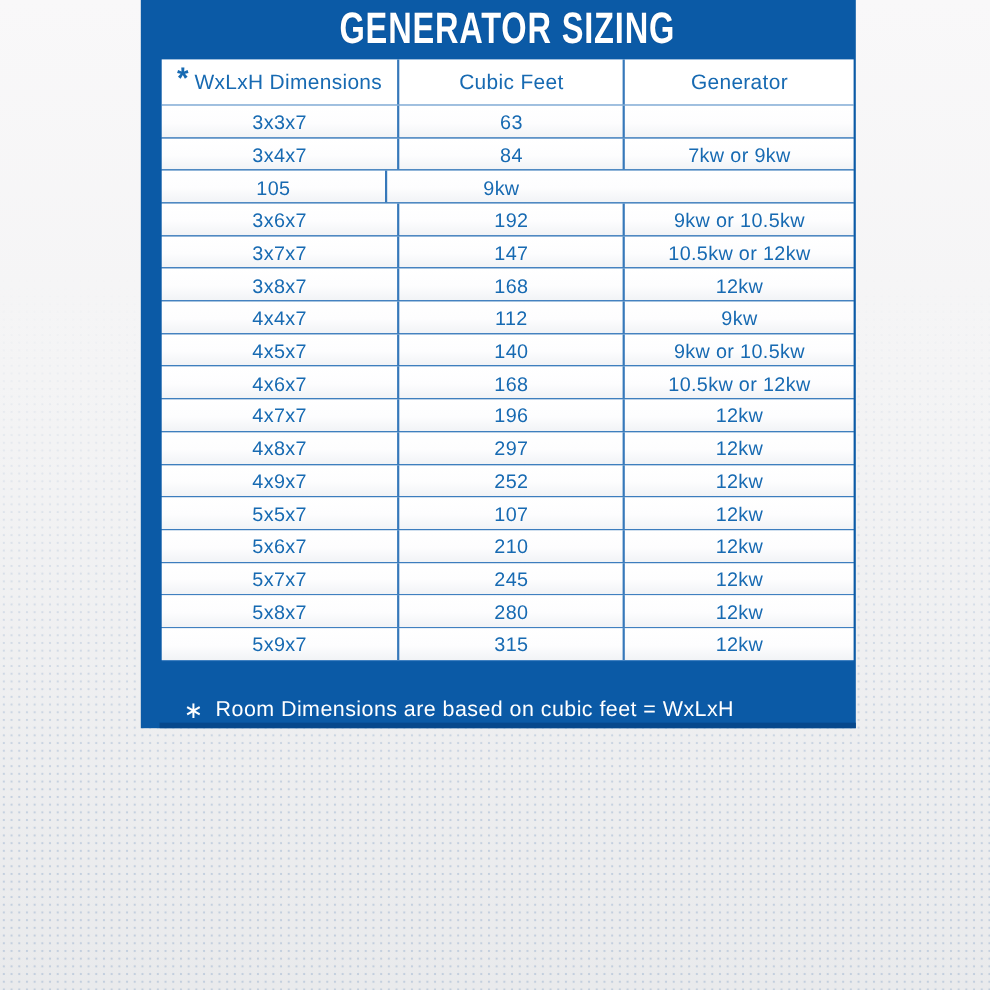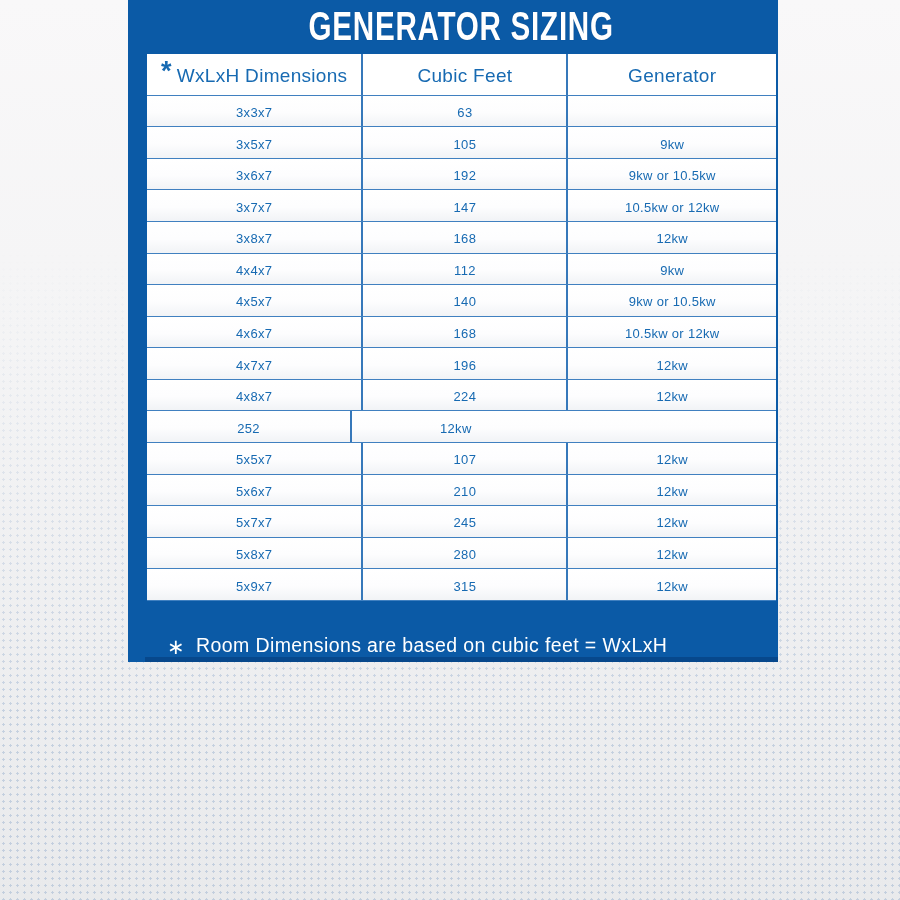--- a/index.html
+++ b/index.html
@@ -71,21 +71,21 @@
     flex:none;
     height:42px;
     background:#fff;
   }
   .tcell{
     display:flex;
     align-items:center;
     justify-content:center;
     padding-top:3px;
     color:var(--text-blue);
-    font-size:13px;
+    font-size:18px;
     letter-spacing:0.3px;
   }
   .c0{width:34.4%;border-right:2px solid var(--grid-blue-v);}
   .c1{width:32.6%;border-right:2px solid var(--grid-blue-v);}
   .c2{width:33%;text-align:right;}
   .thead .tcell{font-size:19px;}
   .hdr-ast{
     font-weight:700;
     font-size:27px;
     position:relative;
@@ -141,21 +141,25 @@
       <div class="tcell c2">
         <span>Generator</span>
       </div>
     </div>
 
     <div class="trow">
         <div class="tcell c0">3x3x7</div>
         <div class="tcell c1">63</div>
       </div>
       <div class="trow">
-        <div class="tcell c0">3x5x7</div>
+        <div class="tcell c0">3x4x7</div>
+        <div class="tcell c1">84</div>
+        <div class="tcell c2">7kw or 9kw</div>
+      </div>
+      <div class="trow">
         <div class="tcell c1">105</div>
         <div class="tcell c2">9kw</div>
       </div>
       <div class="trow">
         <div class="tcell c0">3x6x7</div>
         <div class="tcell c1">192</div>
         <div class="tcell c2">9kw or 10.5kw</div>
       </div>
       <div class="trow">
         <div class="tcell c0">3x7x7</div>
@@ -182,24 +186,25 @@
         <div class="tcell c1">168</div>
         <div class="tcell c2">10.5kw or 12kw</div>
       </div>
       <div class="trow">
         <div class="tcell c0">4x7x7</div>
         <div class="tcell c1">196</div>
         <div class="tcell c2">12kw</div>
       </div>
       <div class="trow">
         <div class="tcell c0">4x8x7</div>
-        <div class="tcell c1">224</div>
-        <div class="tcell c2">12kw</div>
-      </div>
-      <div class="trow">
+        <div class="tcell c1">297</div>
+        <div class="tcell c2">12kw</div>
+      </div>
+      <div class="trow">
+        <div class="tcell c0">4x9x7</div>
         <div class="tcell c1">252</div>
         <div class="tcell c2">12kw</div>
       </div>
       <div class="trow">
         <div class="tcell c0">5x5x7</div>
         <div class="tcell c1">107</div>
         <div class="tcell c2">12kw</div>
       </div>
       <div class="trow">
         <div class="tcell c0">5x6x7</div>

